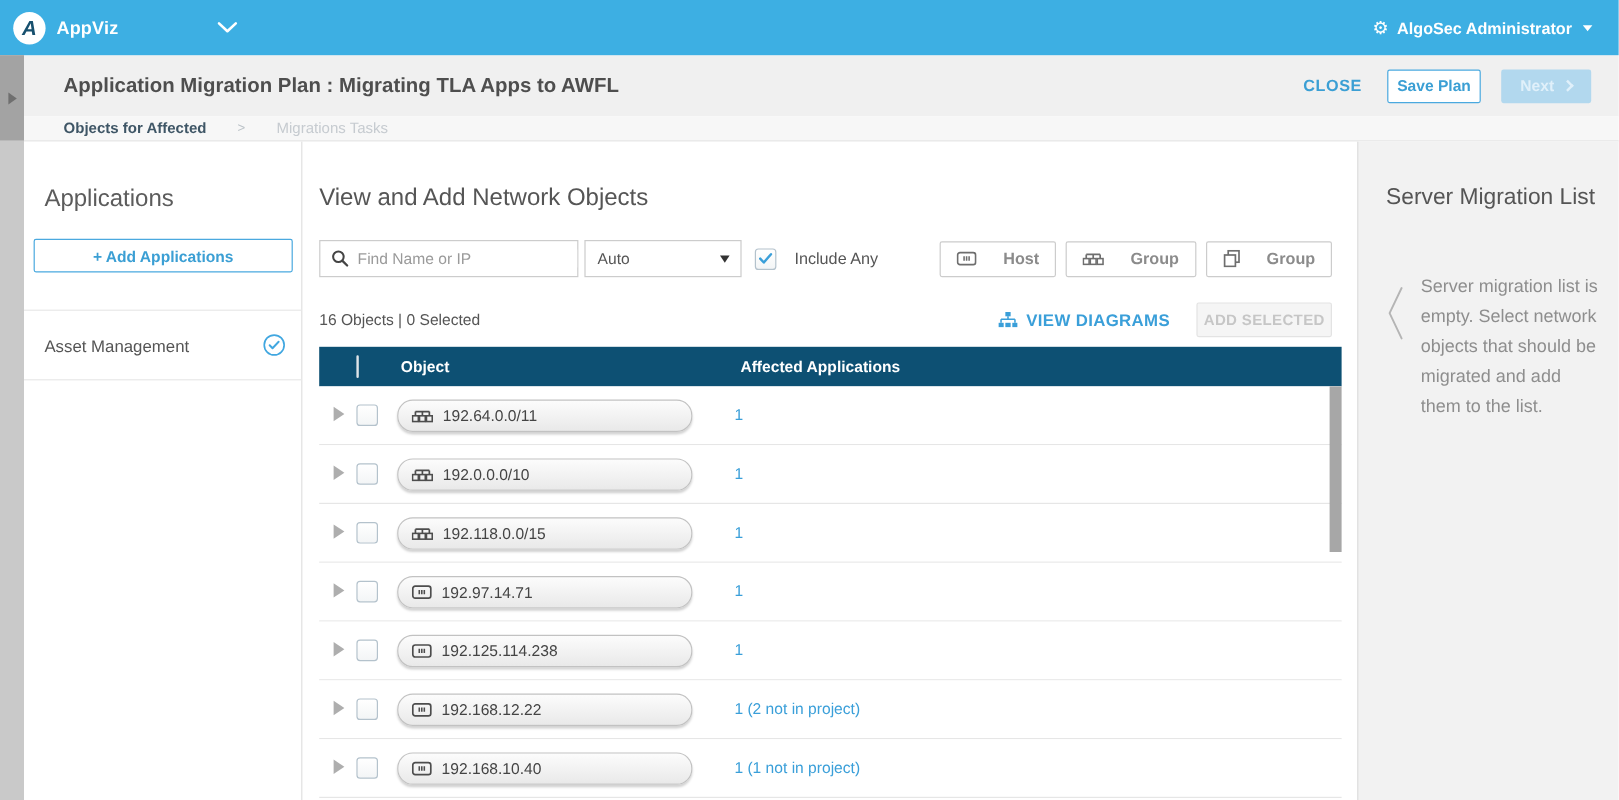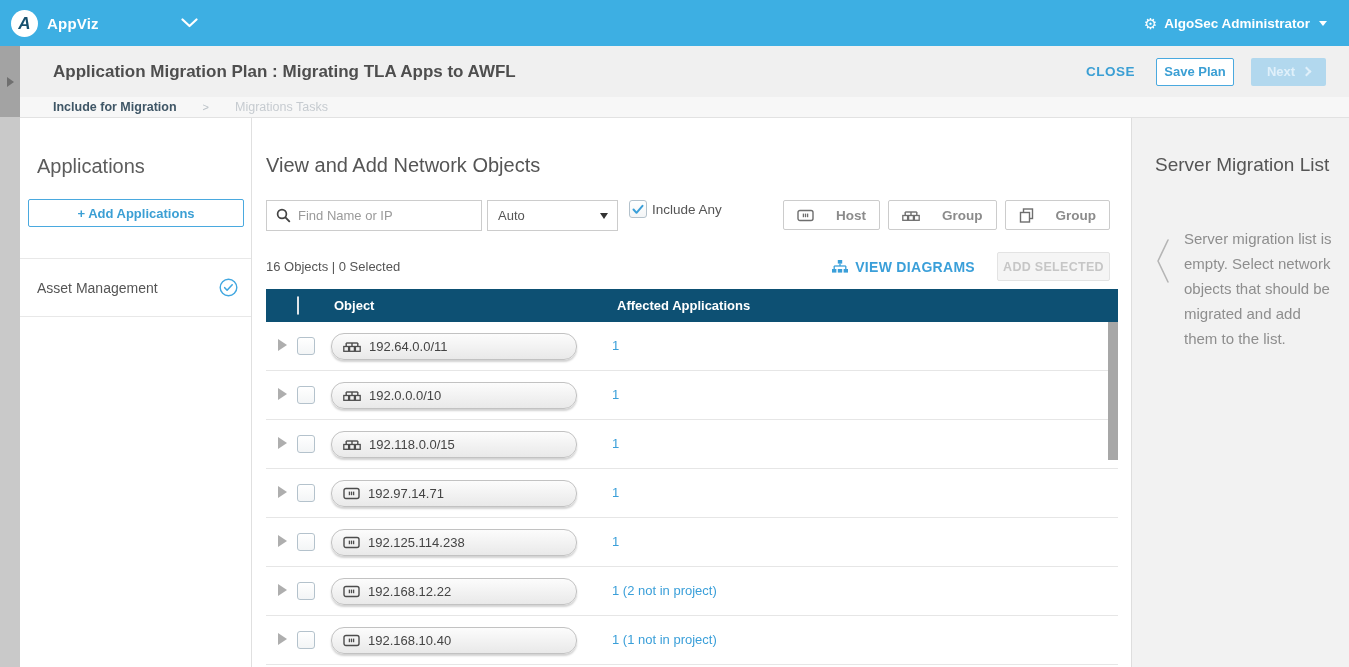--- a/index.html
+++ b/index.html
@@ -57,31 +57,31 @@
     cursor:pointer; font-family:inherit; }
   .app-list { margin-top:31px; }
   .app-item { height:59px; border-top:1px solid #e8e8e8; border-bottom:1px solid #e8e8e8; display:flex;
     align-items:center; justify-content:space-between; padding:0 13px 0 17px; cursor:pointer; }
   .app-item-label { font-size:14px; color:#555; }
 
   
   .main { flex:1; position:relative; padding-left:14px; }
   .main-title { margin-top:36px; font-size:20px; color:#555; font-weight:normal; }
 
-  .filter-row { margin-top:23px; display:flex; align-items:flex-start; }
+  .filter-row { margin-top:23px; display:flex; align-items:center; }
   .search-box { width:216px; height:31px; border:1px solid #ccc; display:flex; align-items:center; background:#fff; }
   .search-box svg { margin:0 7px 0 9px; flex:none; }
   .search-input { border:none; outline:none; flex:1; font-size:13px; color:#555; font-family:inherit; min-width:0; }
   .search-input::placeholder { color:#9a9a9a; }
   .select-box { margin-left:5px; width:131px; height:31px; border:1px solid #ccc; background:#fff; display:flex;
     align-items:center; padding:0 9px 0 10px; cursor:pointer; }
   .select-value { font-size:13px; color:#555; flex:1; }
   .select-arrow { width:0; height:0; border-left:4.5px solid transparent; border-right:4.5px solid transparent;
     border-top:6px solid #333; }
-  .include-wrap { margin-left:11px; display:flex; align-items:center; gap:5px; cursor:pointer; }
+  .include-wrap { margin-left:11px; display:flex; align-items:center; gap:15px; cursor:pointer; }
   .checkbox { width:18px; height:18px; border:1px solid #b4c2cc; border-radius:3px;
     background:linear-gradient(#fff,#f3f5f6); display:flex; align-items:center; justify-content:center; cursor:pointer; }
   .checkbox .check { display:none; }
   .checkbox.checked .check { display:block; }
   .include-label { font-size:13.5px; color:#555; }
 
   .type-buttons { margin-left:auto; margin-right:21px; display:flex; gap:8px; }
   .type-btn { height:30px; background:#fff; border:1px solid #ccc; border-radius:2px; display:flex; align-items:center;
     gap:22px; padding:0 13px; color:#8b8b8b; font-weight:bold; font-size:13.5px; cursor:pointer; font-family:inherit; }
 
@@ -153,21 +153,21 @@
     <span class="close-link">CLOSE</span>
     <button class="btn-save">Save Plan</button>
     <button class="btn-next">
       <span>Next</span>
       <span class="next-chev"></span>
     </button>
   </div>
 </div>
 
 <div class="crumb-row shifted">
-  <span class="crumb-active">Include for Migration</span>
+  <span class="crumb-active">Objects for Affected</span>
   <span class="crumb-sep">&gt;</span>
   <span class="crumb-inactive">Migrations Tasks</span>
 </div>
 
 <div class="content shifted">
 
   <div class="sidebar">
     <h2 class="sidebar-title">Applications</h2>
     <button class="btn-add-apps">+ Add Applications</button>
     <div class="app-list">

